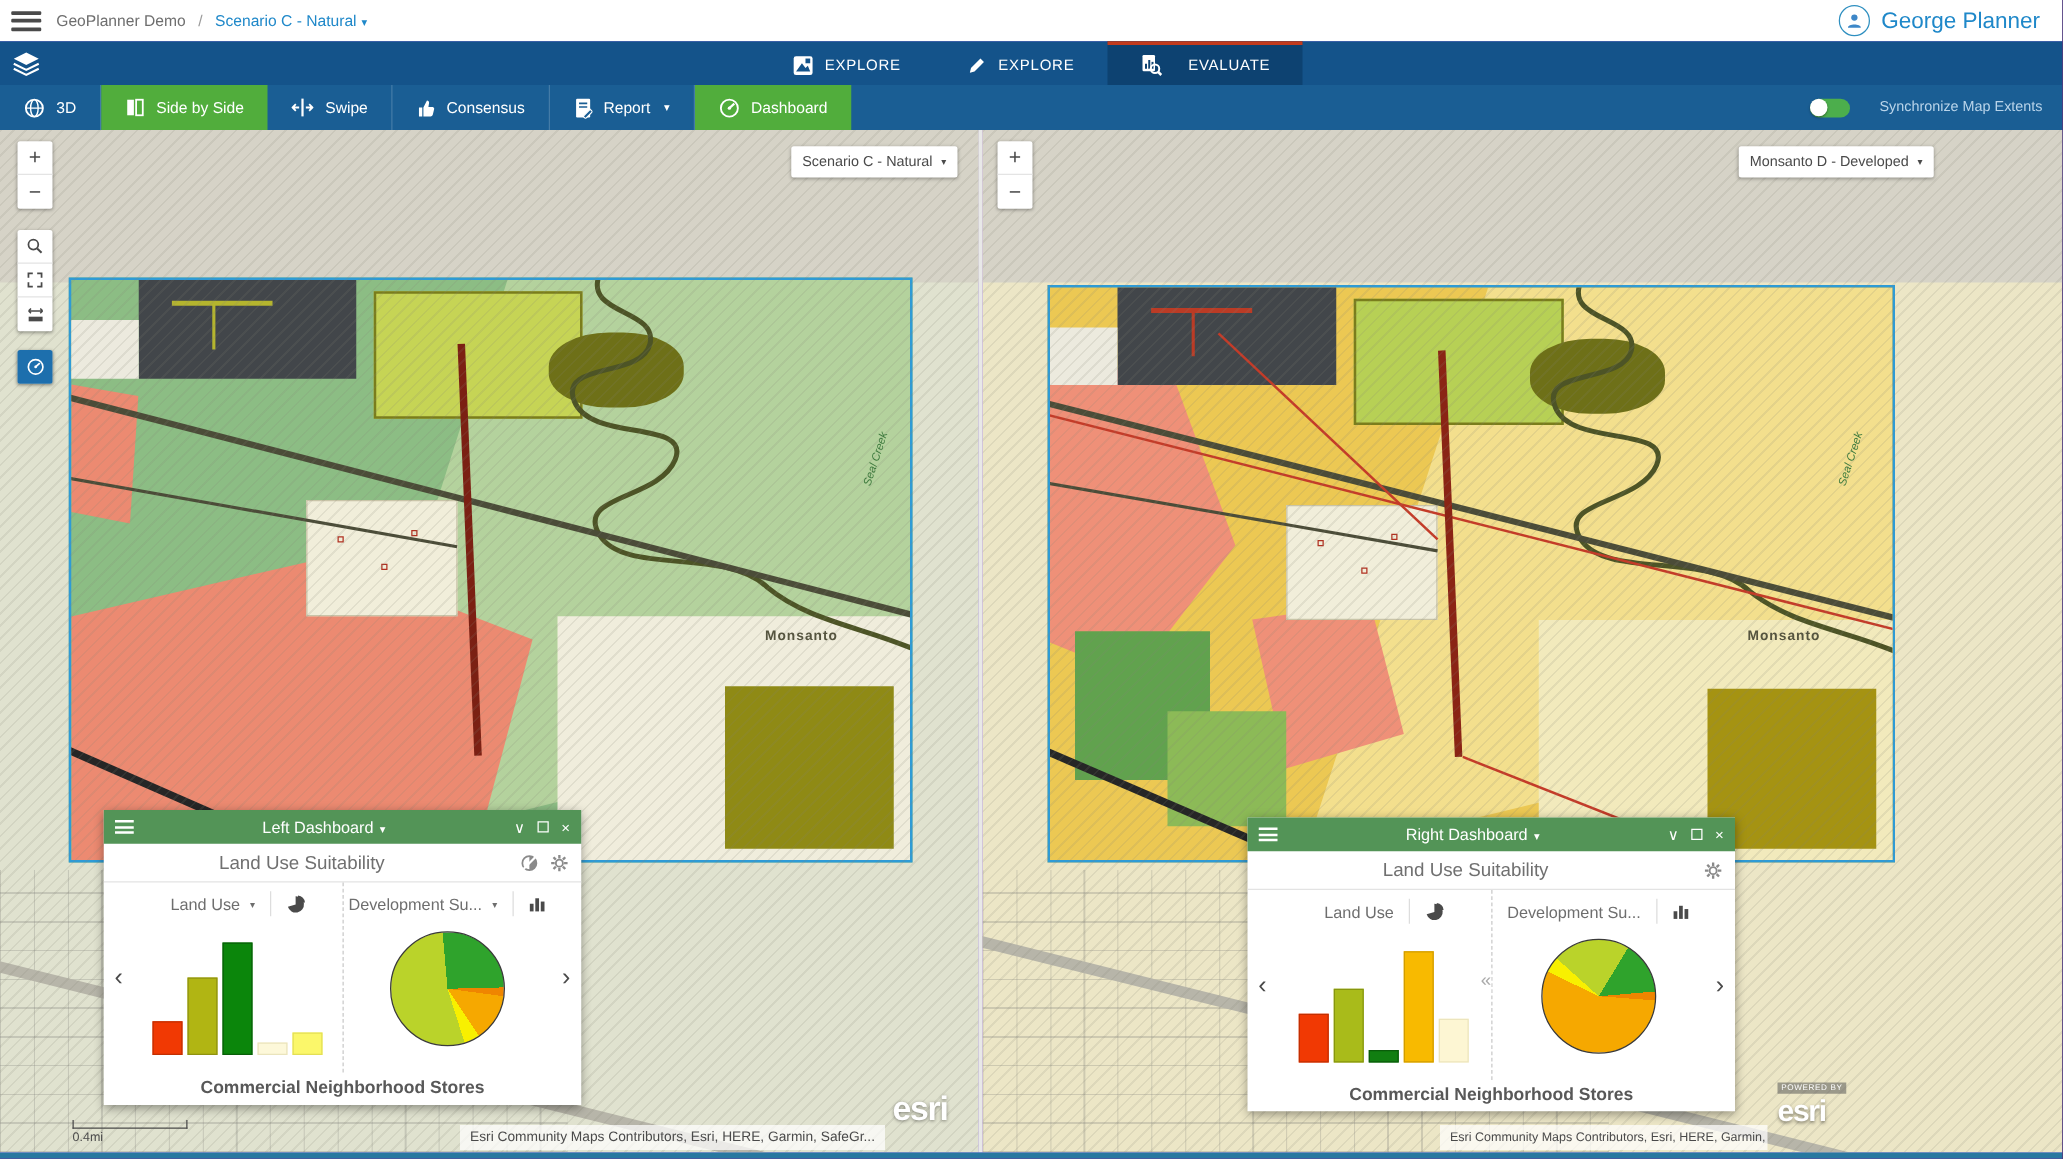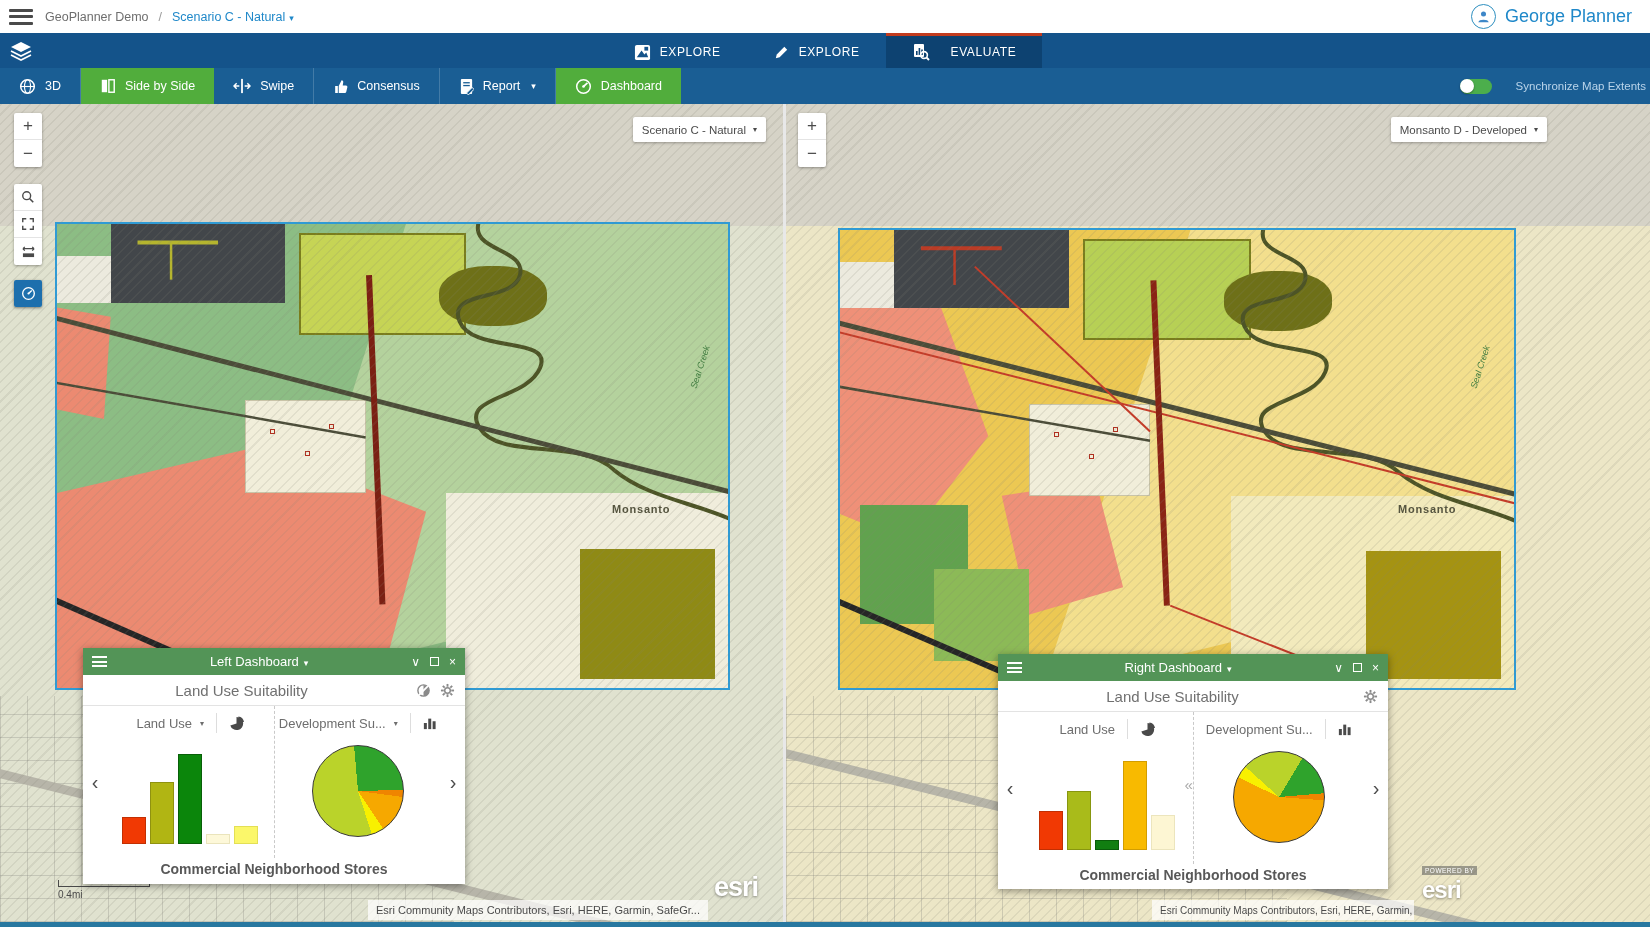--- a/index.html
+++ b/index.html
@@ -24,21 +24,21 @@
   .layers-btn { width:42px; display:flex; align-items:center; justify-content:center; cursor:pointer; }
   .nav-tabs { position:absolute; left:0; right:0; top:0; bottom:0; display:flex; justify-content:center; align-items:stretch; pointer-events:none; }
   .nav-tab { pointer-events:auto; display:flex; align-items:center; gap:9px; padding:13px 26px; color:#fff; font-size:12px; letter-spacing:.6px; cursor:pointer; border-top:3px solid transparent; }
   .nav-tab.active { background:#0d4271; border-top:3px solid #c23b1e;gap:21px; }
 
   
   .toolbar { position:absolute; left:0; top:68px; width:100%; height:36px; background:#1a5e94; display:flex; align-items:stretch; }
   .tool-btn { display:flex; align-items:center; gap:9px; padding:0 19px; color:#fff; font-size:12.5px; cursor:pointer; border-right:1px solid rgba(255,255,255,.18); }
   .tool-btn.green { background:#51ad3c; border-right:none; }
   .tool-caret { font-size:9px; margin-left:2px; }
-  .toolbar-right { margin-left:auto; display:flex; align-items:center; margin-right:4px; gap:24px; }
+  .toolbar-right { margin-left:auto; display:flex; align-items:center; margin-right:16px; gap:24px; }
   .toggle { width:32px; height:15px; background:#4cae4c; border-radius:8px; position:relative; cursor:pointer; }
   .toggle .knob { position:absolute; left:0px; top:0.5px; width:14px; height:14px; background:#fff; border-radius:50%; box-shadow:0 1px 2px rgba(0,0,0,.4); }
   .sync-label { color:#b9d4ea; font-size:11.5px; }
 
   
   .maps { position:absolute; left:0; top:104px; width:100%; height:818px; }
   .map { position:absolute; top:0; height:818px; overflow:hidden; }
   .map-left  { left:0; width:783px; background:#e0e2cf; }
   .map-right { left:786px; width:864px; background:#ece6c6; }
   .map-divider { position:absolute; left:783px; top:0; width:3px; height:818px; background:#e8e8e8; }
@@ -88,21 +88,21 @@
   .map-right .creek-label { left:672px; }
 
   
   .ctrl-box { position:absolute; width:28px; background:#fff; box-shadow:0 1px 3px rgba(0,0,0,.35); border-radius:2px; display:flex; flex-direction:column; }
   .ctrl-btn { height:27px; display:flex; align-items:center; justify-content:center; color:#4a4a4a; font-size:17px; cursor:pointer; border-bottom:1px solid #e4e4e4; }
   .ctrl-btn:last-child { border-bottom:none; }
   .ctrl-btn.blue { background:#1d6fad; color:#fff; border-radius:2px; }
   .scn-select { position:absolute; top:13px; height:25px; background:#fff; box-shadow:0 1px 3px rgba(0,0,0,.3); border-radius:2px; display:flex; align-items:center; gap:7px; padding:0 9px; font-size:11.5px; color:#4a4a4a; cursor:pointer; }
   .scn-caret { font-size:8px; color:#4a4a4a; }
 
-  .scalebar { position:absolute; left:58px; top:776px; color:#4a4a4a; font-size:10px; }
+  .scalebar { position:absolute; left:58px; top:792px; color:#4a4a4a; font-size:10px; }
   .scalebar .line { width:92px; height:7px; border-left:1px solid #4a4a4a; border-right:1px solid #4a4a4a; border-bottom:1px solid #4a4a4a; }
   .scalebar .lbl { margin-top:2px; }
   .attrib { position:absolute; top:796px; height:20px; background:rgba(255,255,255,.72); color:#4a4a4a; font-size:11px; display:flex; align-items:center; padding:0 8px; white-space:nowrap; overflow:hidden; }
   .map-left .attrib { left:368px; max-width:345px; }
   .map-right .attrib { left:366px; max-width:262px; font-size:10px; }
   .esri-logo { position:absolute; color:#fff; font-weight:bold; text-shadow:0 1px 3px rgba(0,0,0,.45); letter-spacing:-1px; }
   .map-left .esri-logo { left:714px; top:768px; font-size:27px; }
   .map-right .esri-logo { left:636px; top:772px; font-size:24px; }
   .powered { position:absolute; left:636px; top:762px; font-size:6.5px; color:#fff; background:rgba(90,90,90,.55); padding:1px 3px; letter-spacing:.5px; }
 

